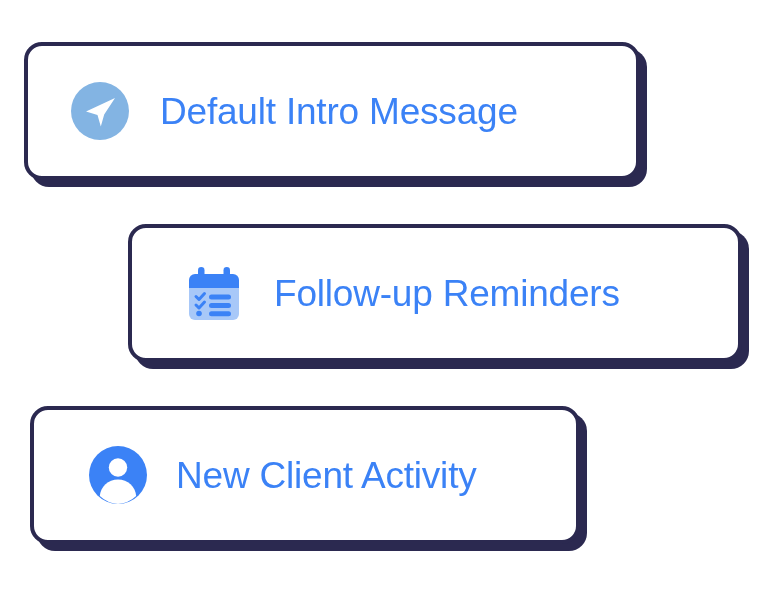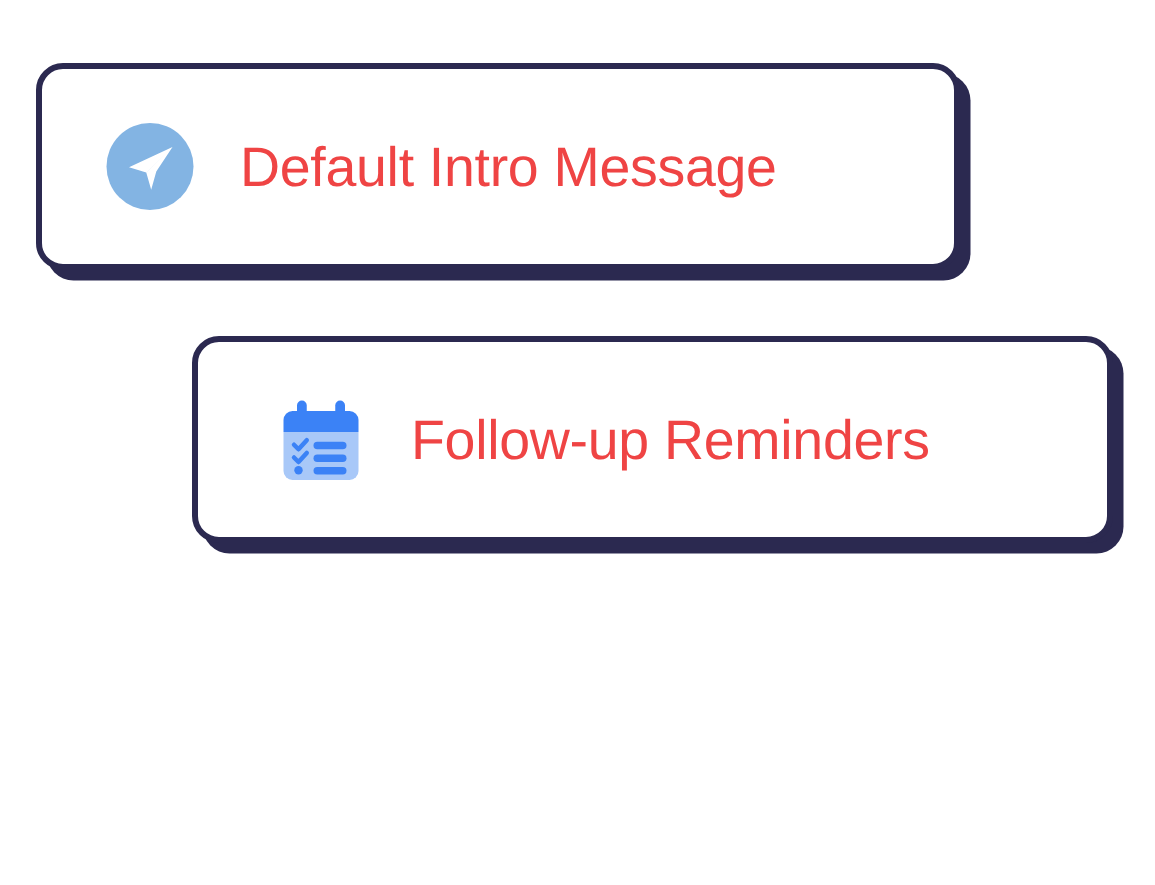--- a/index.html
+++ b/index.html
@@ -55,21 +55,21 @@
     display: block;
     width: 100%;
     height: 100%;
   }
 
   .card-label {
     margin-left: 30px;
     font-size: 37px;
     font-weight: 500;
     letter-spacing: -0.2px;
-    color: #ef4444;
+    color: #3b82f6;
     white-space: nowrap;
     line-height: 1;
   }
   .card-2 .card-label { }
   .card-3 .card-label { margin-left: 28px; }
 </style>
 </head>
 <body>
 
 <div class="card-stack">
@@ -96,14 +96,24 @@
         <path d="M12 42 l3 3 l5.5 -6" fill="none" stroke="#3b82f6" stroke-width="3" stroke-linecap="round" stroke-linejoin="round"></path>
         <circle cx="15" cy="50.5" r="2.8" fill="#3b82f6"></circle>
         <rect x="25" y="31.5" width="22" height="5" rx="2.5" fill="#3b82f6"></rect>
         <rect x="25" y="40" width="22" height="5" rx="2.5" fill="#3b82f6"></rect>
         <rect x="25" y="48.3" width="22" height="5" rx="2.5" fill="#3b82f6"></rect>
       </svg>
     </span>
     <span class="card-label">Follow-up Reminders</span>
   </div>
 
+  <div class="card card-3">
+    <span class="card-icon">
+      <svg viewBox="0 0 60 60" xmlns="http://www.w3.org/2000/svg">
+        <circle cx="30" cy="30" r="29" fill="#3b82f6"></circle>
+        <circle cx="30" cy="22.5" r="9.2" fill="#ffffff"></circle>
+        <path d="M30 34.5 c-9.8 0 -17.5 7.3 -18.2 16.6 A29 29 0 0 0 30 59 a29 29 0 0 0 18.2 -7.9 C47.5 41.8 39.8 34.5 30 34.5 Z" fill="#ffffff"></path>
+      </svg>
+    </span>
+    <span class="card-label">New Client Activity</span>
+  </div>
 
 </div>
 
 </body></html>

